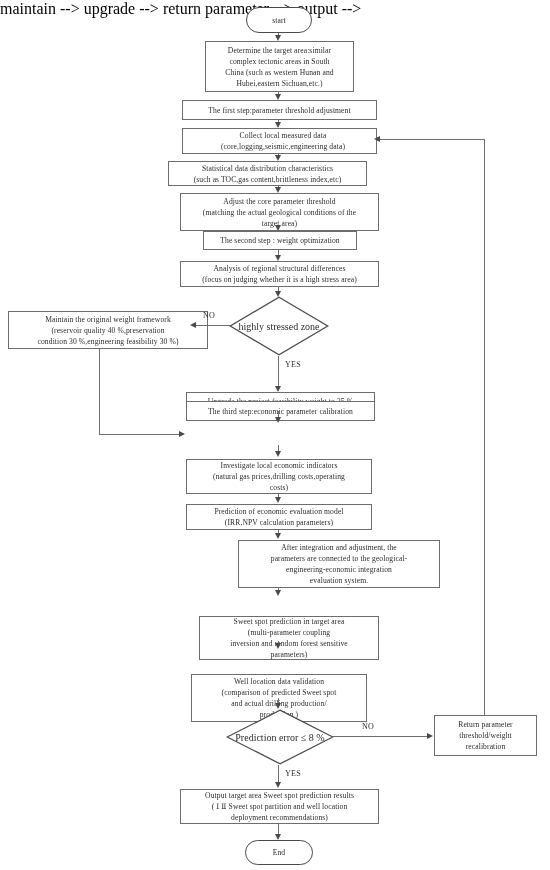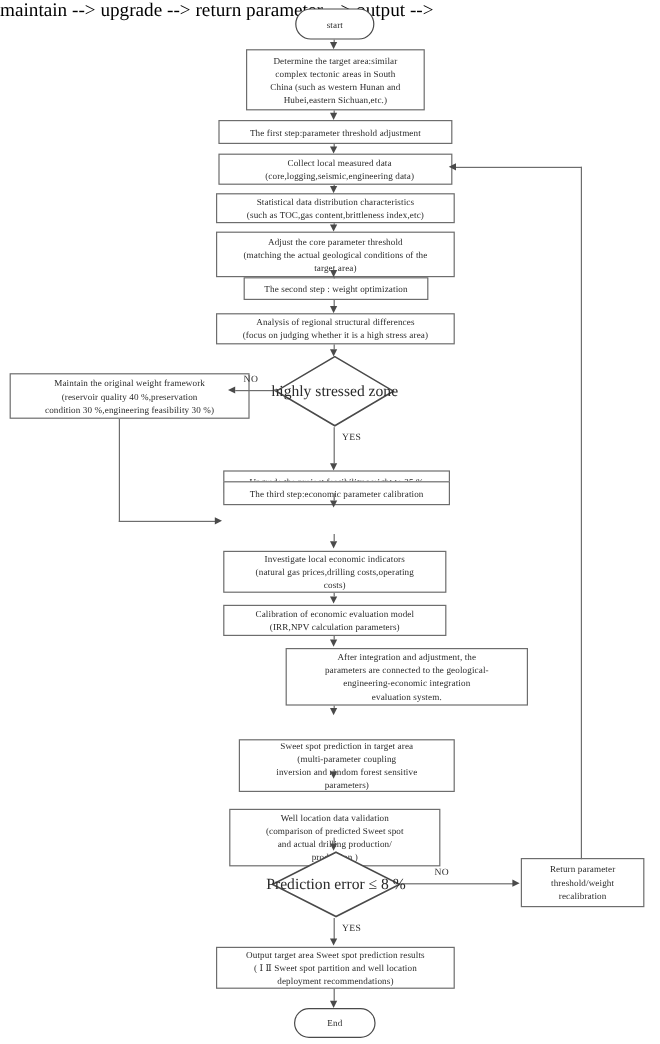--- a/index.html
+++ b/index.html
@@ -46,21 +46,21 @@
   }
   .diamond-shape {
     position: absolute;
     left: 0; top: 0;
     width: 100%;
     height: 100%;
   }
   .diamond-label {
     position: relative;
     z-index: 2;
-    font-size: 13px;
+    font-size: 10px;
     color: #2b2b2b;
     text-align: center;
     line-height: 1.3;
     white-space: nowrap;
   }
   
   .vline {
     position: absolute;
     width: 1.4px;
     background: #6d6d6d;
@@ -119,21 +119,21 @@
 
   <div class="node" style="left:182px; top:100px; width:195px; height:20px;">
     <span class="txt">The first step:parameter threshold adjustment</span>
   </div>
 
   <div class="node" style="left:182px; top:128px; width:195px; height:26px;padding-left:11px;">
     <span class="txt">Collect local measured data
 (core,logging,seismic,engineering data)</span>
   </div>
 
-  <div class="node" style="left:180px; top:161px; width:199px; height:25px;">
+  <div class="node" style="left:168px; top:161px; width:199px; height:25px;">
     <span class="txt">Statistical data distribution characteristics
 (such as TOC,gas content,brittleness index,etc)</span>
   </div>
 
   <div class="node" style="left:180px; top:193px; width:199px; height:38px;">
     <span class="txt">Adjust the core parameter threshold
 (matching the actual geological conditions of the
 target area)</span>
   </div>
 
@@ -168,21 +168,21 @@
     <span class="txt">The third step:economic parameter calibration</span>
   </div>
 
   <div class="node" style="left:186px; top:459px; width:186px; height:35px;">
     <span class="txt">Investigate local economic indicators
 (natural gas prices,drilling costs,operating
 costs)</span>
   </div>
 
   <div class="node" style="left:186px; top:504px; width:186px; height:26px;">
-    <span class="txt">Calibration of economic evaluation model
+    <span class="txt">Prediction of economic evaluation model
 (IRR,NPV calculation parameters)</span>
   </div>
 
   <div class="node" style="left:202px; top:540px; width:202px; height:48px;margin-left:36px;">
     <span class="txt">After integration and adjustment, the
 parameters are connected to the geological-
 engineering-economic integration
 evaluation system.</span>
   </div>
 

